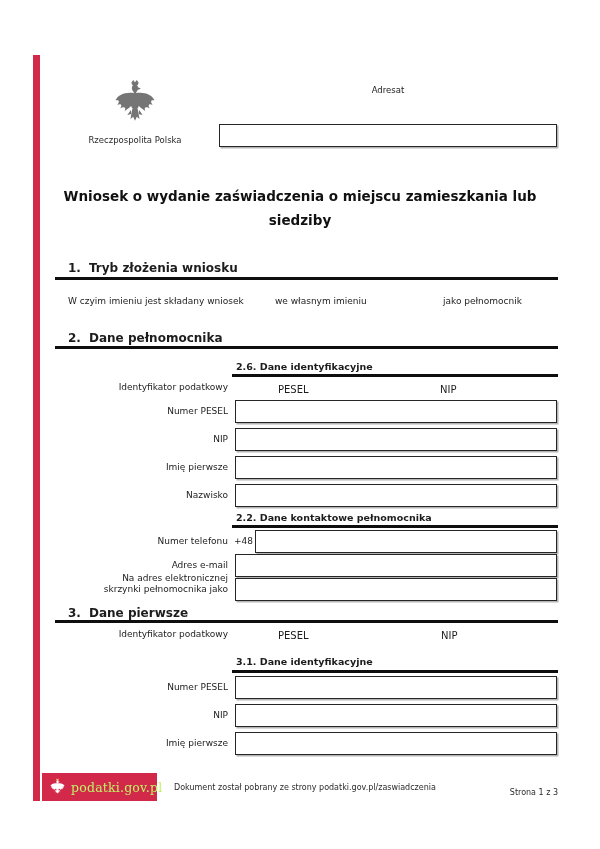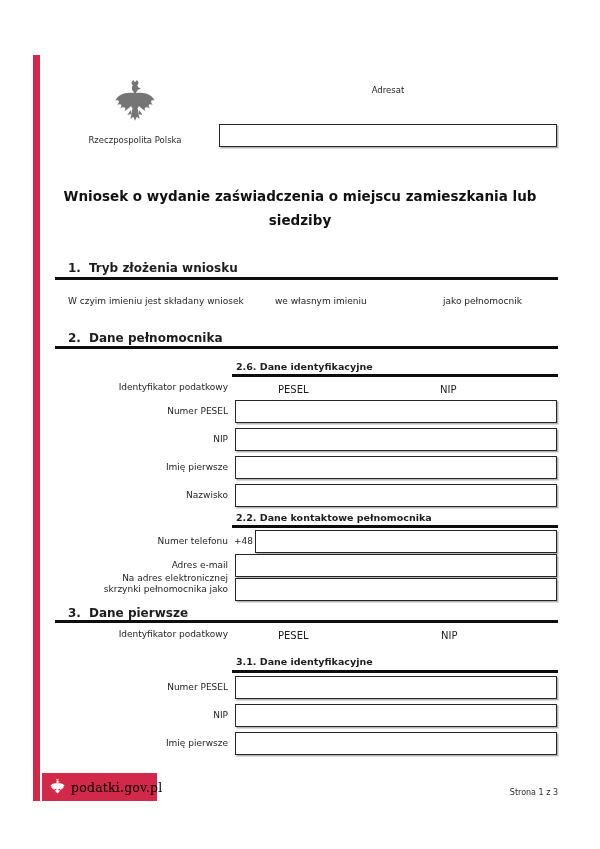--- a/index.html
+++ b/index.html
@@ -31,21 +31,21 @@
   .lbl{position:absolute;right:372px;font-size:9px;text-align:right;white-space:nowrap;}
   .opt{font-size:9px;}
   .idopt{font-size:10px;}
   .prefix{position:absolute;left:234px;font-size:9px;}
   .logo{
     position:absolute;left:42px;top:773px;width:115px;height:28px;
     background:var(--accent,#d2294b);display:flex;align-items:center;gap:5px;
     padding-left:7px;box-sizing:border-box;
   }
   .logo svg{width:17px;height:19px;flex:0 0 auto;}
-  .logo-text{color:#000000;font-family:"DejaVu Serif","Liberation Serif",serif;font-size:12.5px;letter-spacing:.2px;}
+  .logo-text{color:#bef264;font-family:"DejaVu Serif","Liberation Serif",serif;font-size:12.5px;letter-spacing:.2px;}
   .foot-note{position:absolute;left:160px;top:783px;width:290px;text-align:center;font-size:8px;color:#2a2a2a;}
   .foot-page{position:absolute;right:42px;top:788px;font-size:8px;color:#2a2a2a;}
   .eagle-gray path,.eagle-gray ellipse{fill:#757575;}
   .eagle-white path,.eagle-white ellipse{fill:#ffffff;}
   .eagle-white .crown{fill:#f2c14e;}
 </style>
 </head>
 <body>
 
 <div class="page">
@@ -148,15 +148,16 @@
       <path d="M56 18 L63 21 L56 24 Z"></path>
       <ellipse cx="50" cy="49" rx="10" ry="19"></ellipse>
       <path d="M48 31 C30 28 13 34 7 47 C15 45 17 49 11 57 C19 53 23 57 17 65 C27 59 31 63 27 71 C35 65 42 61 46 53 Z"></path>
       <path d="M52 31 C70 28 87 34 93 47 C85 45 83 49 89 57 C81 53 77 57 83 65 C73 59 69 63 73 71 C65 65 58 61 54 53 Z"></path>
       <path d="M44 66 L40 88 L46 83 L50 92 L54 83 L60 88 L56 66 Z"></path>
       <path d="M41 68 L33 79 L42 77 Z"></path>
       <path d="M59 68 L67 79 L58 77 Z"></path>
     </svg>
     <span class="logo-text">podatki.gov.pl</span>
   </div>
+  <div class="foot-note">Dokument został pobrany ze strony podatki.gov.pl/zaswiadczenia</div>
   <div class="foot-page">Strona 1 z 3</div>
 
 </div>
 
 </body></html>

